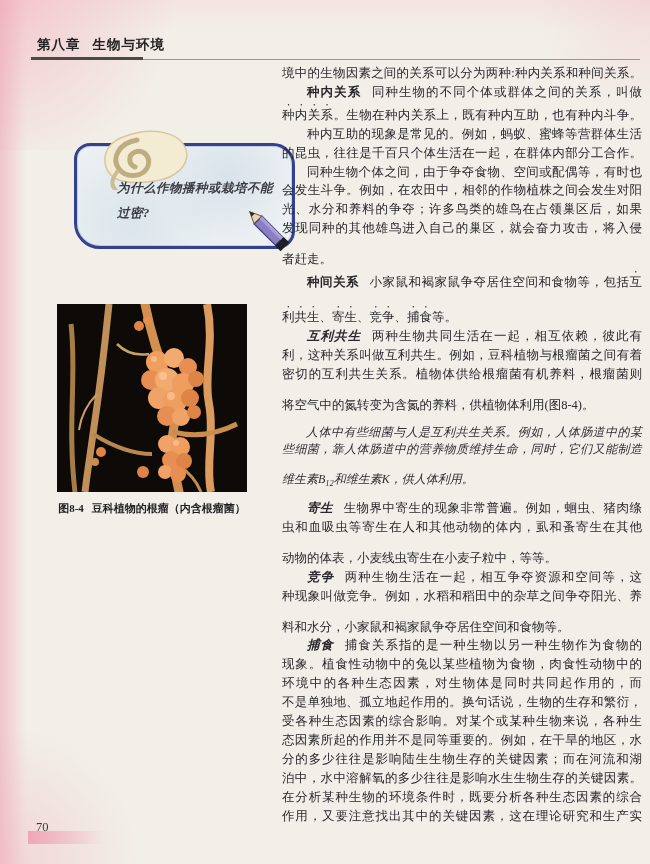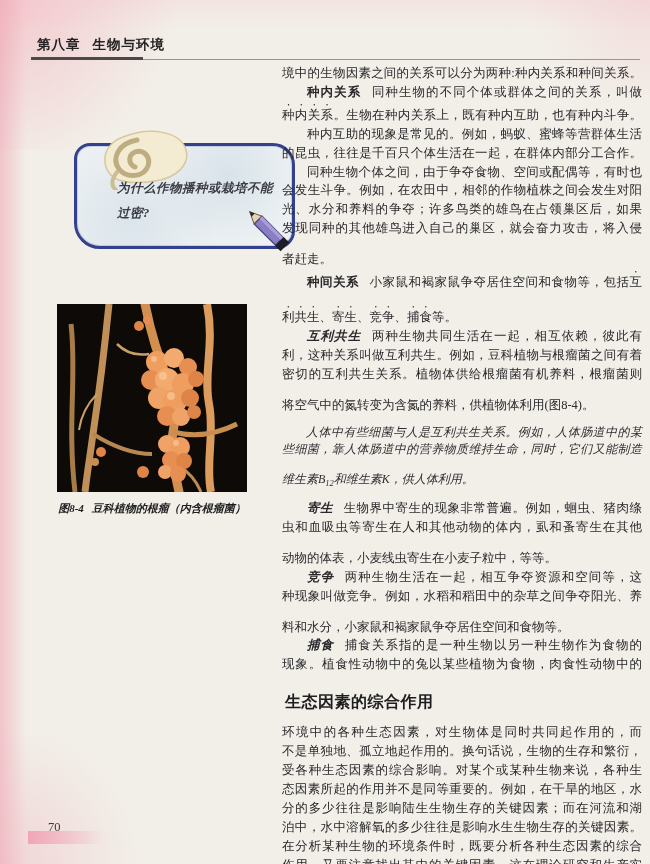--- a/index.html
+++ b/index.html
@@ -37,21 +37,21 @@
       radial-gradient(circle at 25% 75%, rgba(176,200,216,.30), rgba(176,200,216,0) 50%),
       #edf1f3;
     box-shadow:inset 0 0 0 1px rgba(52,65,141,.18);margin-left:44px;}
   #question-text{position:absolute;left:40px;top:30px;right:10px;
     font-style:italic;font-weight:600;font-size:12.5px;line-height:25px;
     color:#3c3c44;letter-spacing:.5px;}
   #swirl-decor{position:absolute;top:-18px;left:20px;width:92px;height:62px;}
   #pencil-decor{position:absolute;bottom:-14px;right:-6px;width:60px;height:60px;}
 
   
-  #figure{position:absolute;left:57px;top:304px;width:190px;z-index:3;font-style:italic;}
+  #figure{position:absolute;left:57px;top:304px;width:190px;z-index:3;}
   #figure svg{display:block;width:190px;height:188px;}
   #figure-caption{width:216px;margin-left:-13px;margin-top:9px;text-align:center;
     font-weight:700;font-size:11px;color:#1f1f22;white-space:nowrap;}
   #figure-caption .cap-gap{display:inline-block;width:8px;}
 
   
   #main-column{position:absolute;left:282px;top:64px;width:360px;z-index:3;color:#29282b;}
   .tline{font-size:12.5px;line-height:18.9px;text-align:justify;text-align-last:justify;
     color:#29282b;}
   .tline.tl-last{text-align-last:left;margin-top:12px;}
@@ -62,21 +62,21 @@
       -webkit-text-emphasis-position:over right;text-emphasis-position:over right;}
   .sub{font-size:8.5px;vertical-align:-3px;font-style:italic;}
   #note-block{margin:9px 0 7px 0;}
   #note-block .tline{font-size:12px;line-height:17.5px;font-style:italic;color:#2e2d31;}
   .section-heading{font-family:"Liberation Sans","DejaVu Sans",sans-serif;font-weight:700;
     font-size:16px;color:#1d1d20;margin:18px 0 10px 0;padding-left:3px;letter-spacing:.5px;}
 
   
   #page-number-bar{position:absolute;left:28px;top:831px;width:76px;height:13px;z-index:2;
     background:linear-gradient(90deg, var(--page-pink,#f0a6b8), rgba(240,166,184,0));}
-  #page-number{position:absolute;left:48px;top:820px;z-index:3;font-size:12.5px;color:#3a3a3c;text-align:right;}
+  #page-number{position:absolute;left:36px;top:820px;z-index:3;font-size:12.5px;color:#3a3a3c;text-align:right;}
 </style>
 </head>
 <body>
 
 <div id="page">
 
   <div class="tint" id="tint-top"></div>
   <div class="tint" id="tint-topleft"></div>
   <div class="tint" id="tint-topright"></div>
   <div class="tint" id="tint-left"></div>
@@ -189,21 +189,20 @@
     <div id="text-b">
         <div class="tline ind"><span class="lead-kai">寄生</span><span>生物界中寄生的现象非常普遍。例如，蛔虫、猪肉绦</span></div>
         <div class="tline"><span>虫和血吸虫等寄生在人和其他动物的体内，虱和蚤寄生在其他</span></div>
         <div class="tline tl-last"><span>动物的体表，小麦线虫寄生在小麦子粒中，等等。</span></div>
         <div class="tline ind"><span class="lead-kai">竞争</span><span>两种生物生活在一起，相互争夺资源和空间等，这</span></div>
         <div class="tline"><span>种现象叫做竞争。例如，水稻和稻田中的杂草之间争夺阳光、养</span></div>
         <div class="tline tl-last"><span>料和水分，小家鼠和褐家鼠争夺居住空间和食物等。</span></div>
         <div class="tline ind"><span class="lead-kai">捕食</span><span>捕食关系指的是一种生物以另一种生物作为食物的</span></div>
         <div class="tline"><span>现象。植食性动物中的兔以某些植物为食物，肉食性动物中的</span></div>
       </div>
-    <h2 class="section-heading">生态因素的综合作用</h2>
     <div id="text-c">
         <div class="tline"><span>环境中的各种生态因素，对生物体是同时共同起作用的，而</span></div>
         <div class="tline"><span>不是单独地、孤立地起作用的。换句话说，生物的生存和繁衍，</span></div>
         <div class="tline"><span>受各种生态因素的综合影响。对某个或某种生物来说，各种生</span></div>
         <div class="tline"><span>态因素所起的作用并不是同等重要的。例如，在干旱的地区，水</span></div>
         <div class="tline"><span>分的多少往往是影响陆生生物生存的关键因素；而在河流和湖</span></div>
         <div class="tline"><span>泊中，水中溶解氧的多少往往是影响水生生物生存的关键因素。</span></div>
         <div class="tline"><span>在分析某种生物的环境条件时，既要分析各种生态因素的综合</span></div>
         <div class="tline"><span>作用，又要注意找出其中的关键因素，这在理论研究和生产实</span></div>
       </div>

